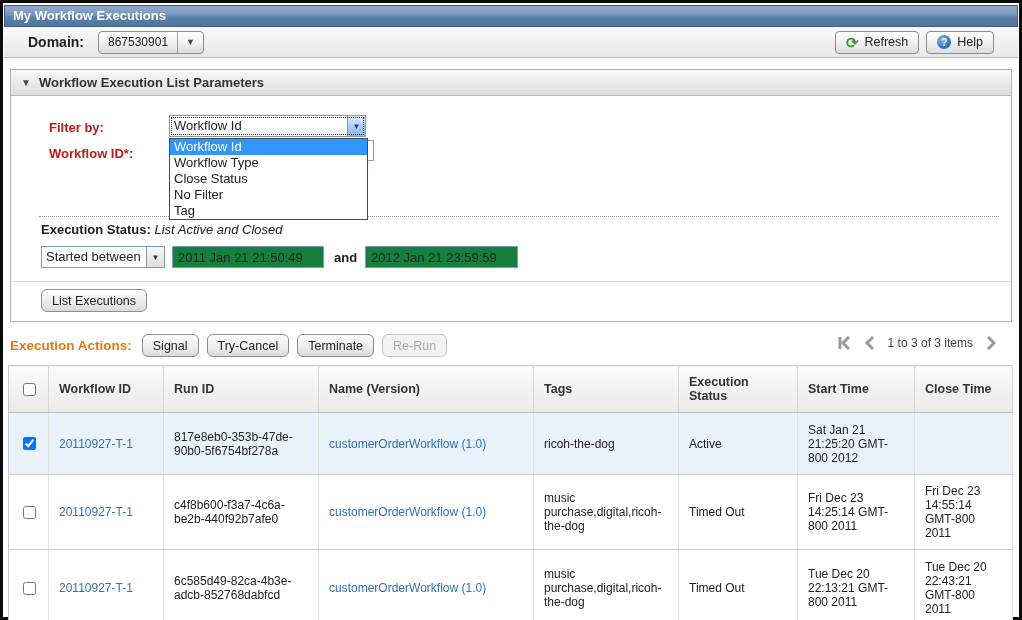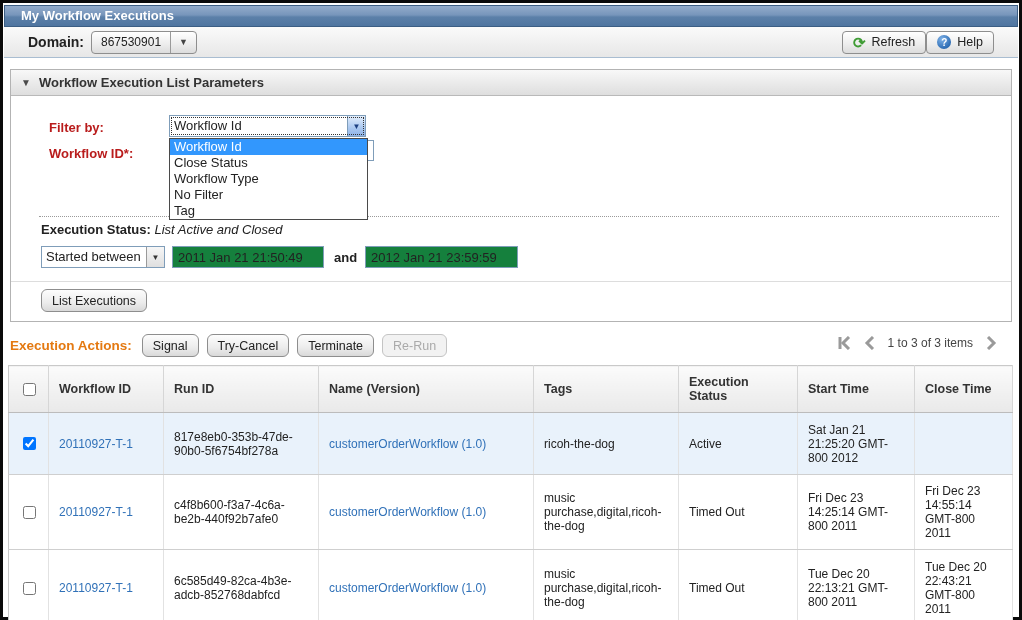--- a/index.html
+++ b/index.html
@@ -3,36 +3,36 @@
 <meta charset="utf-8">
 <style>
   html,body{margin:0;padding:0;background:#fff;}
   body{width:1022px;height:620px;position:relative;font-family:"Liberation Sans",sans-serif;color:#222;overflow:hidden;}
   .screen{position:absolute;inset:0;border:3px solid #0a0a0a;background:#fff;}
 
   
   .titlebar{position:absolute;left:1px;right:1px;top:2px;height:22px;
     background:linear-gradient(#93accb,#7795bb 45%,#5c80a9 55%,#4f75a0);
     border:1px solid #3c5e84;color:#fff;font-weight:bold;font-size:13px;
-    line-height:20px;padding-left:16px;box-sizing:border-box;}
+    line-height:20px;padding-left:8px;box-sizing:border-box;}
 
   
   .toolbar{position:absolute;left:1px;right:1px;top:24px;height:31px;
     background:linear-gradient(#fafafa,#e7e7e7);border-bottom:1px solid #a9bdd1;
     display:flex;align-items:center;padding:0 24px;box-sizing:border-box;}
   .domain-label{font-weight:bold;font-size:14px;color:#222;margin-right:7px;}
   .btn{display:inline-flex;align-items:center;height:23px;box-sizing:border-box;
     border:1px solid #8e8e8e;border-radius:4px;background:linear-gradient(#ffffff,#ececec 60%,#dcdcdc);
     font-size:12.5px;color:#222;padding:0 10px;cursor:default;white-space:nowrap;}
   .dd-btn{padding:0;}
   .dd-btn .dd-val{padding:0 9px;font-size:12px;}
   .dd-btn .dd-arrow{border-left:1px solid #9a9a9a;padding:0 8px;font-size:9px;color:#444;
     display:flex;align-items:center;height:100%;}
   .toolbar .spacer{flex:1;}
-  .toolbar .btn{margin-left:0;}
+  .toolbar .btn{margin-left:7px;}
   .icon-refresh{color:#3f9c35;font-weight:bold;font-size:15px;margin-right:6px;line-height:1;}
   .icon-help{width:14px;height:14px;border-radius:50%;
     background:radial-gradient(circle at 35% 30%,#7db1e8,#2e6db4 70%);color:#fff;font-size:10px;
     font-weight:bold;display:inline-flex;align-items:center;justify-content:center;margin-right:6px;}
 
   
   .panel{position:absolute;left:7px;right:7px;top:66px;height:253px;
     border:1px solid #b3b3b3;background:#fff;box-sizing:border-box;}
   .panel-header{height:25px;background:linear-gradient(#f8f8f8,#dedede);
     border-bottom:1px solid #b9b9b9;display:flex;align-items:center;padding-left:10px;}
@@ -130,22 +130,22 @@
     <div class="select focused" style="left:158px;top:45px;width:197px;z-index:7;">
       <span class="sval">Workflow Id</span>
       <span class="sarrow">▼</span>
     </div>
 
     <span class="flabel" style="left:38px;top:76px;">Workflow ID*:</span>
     <input class="hidden-input" style="">
 
     <div class="open-list">
       <div class="opt sel">Workflow Id</div>
+      <div class="opt">Workflow Type</div>
       <div class="opt">Close Status</div>
-      <div class="opt">Workflow Type</div>
       <div class="opt">No Filter</div>
       <div class="opt">Tag</div>
     </div>
 
     <div class="dotted-sep"></div>
 
     <div class="exec-status-line">
       <span class="b">Execution Status:</span>
       <span class="i">List Active and Closed</span>
     </div>

